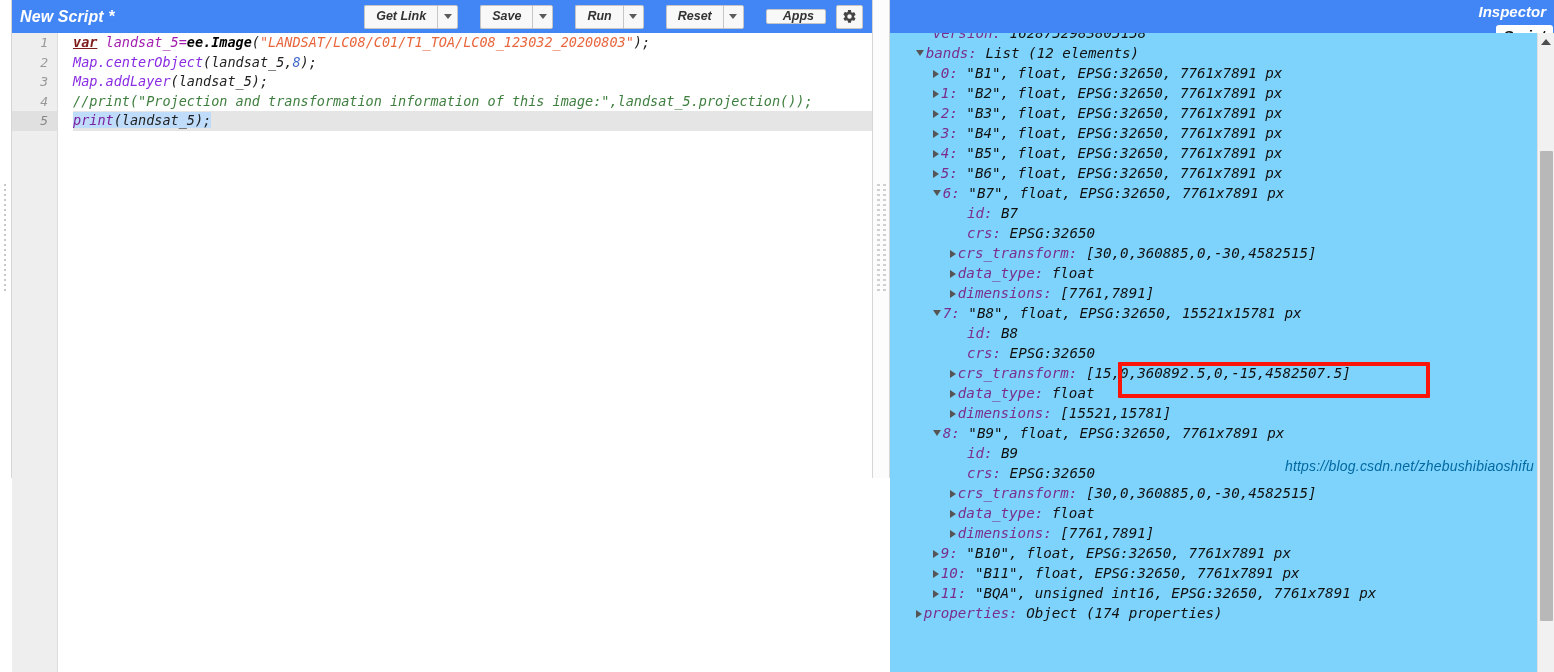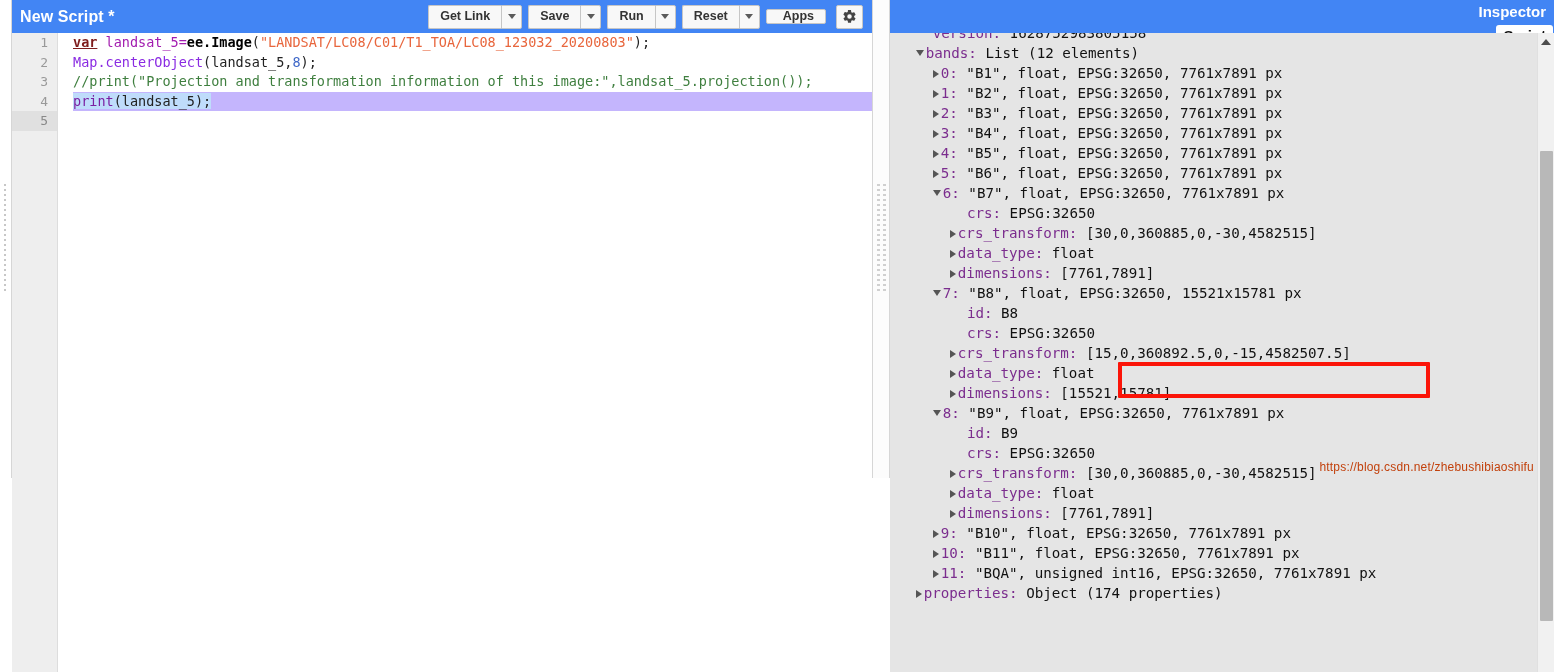--- a/index.html
+++ b/index.html
@@ -3,21 +3,21 @@
 <meta charset="utf-8">
 <style>
   * { box-sizing: border-box; margin: 0; padding: 0; }
   html, body {
     width: 1554px; height: 672px;
     background: #ffffff;
     font-family: "Liberation Sans", sans-serif;
     overflow: hidden;
   }
 
-  #app { position: relative; width: 1554px; height: 478px; background:#fff; }
+  #app { position: relative; width: 1554px; height: 478px; background:#fff;font-style:italic; }
 
   
   .splitter {
     position: absolute; top: 0; bottom: 0;
     background: #ffffff;
     display: flex; align-items: center; justify-content: center;
   }
   .splitter .edge {
     position:absolute; top:0; bottom:0; width:1px; background:#d6d6d6;
   }
@@ -56,21 +56,21 @@
   }
   #script-title {
     color: #ffffff;
     font-size: 16px;
     font-weight: bold;
     padding-left: 8px;
     letter-spacing: .1px;
     white-space: nowrap;
   }
   .tb-spacer { flex: 1 1 auto; }
-  .btn-group { display: flex; align-items: stretch; margin-right: 6px; height: 24px; text-align: center; }
+  .btn-group { display: flex; align-items: stretch; margin-right: 22px; height: 24px; text-align: center; }
   .tb-btn {
     background: #f8f8f8;
     border: 1px solid #c6c6c6;
     border-radius: 2px;
     color: #333;
     font-size: 12.5px;
     font-weight: bold;
     padding: 0 11px;
     display: flex; align-items: center; justify-content: center;
     white-space: nowrap;
@@ -120,21 +120,21 @@
     padding-right: 9px;
     color: #999999;
     font-size: 13px;
   }
   .gline.active { background: #e0e0e0; color:#888; }
   #code-lines {
     position: absolute; left: 47px; top: 0; right: 0; bottom: 0;
     padding-left: 14px;
   }
   .cline { height: 19.6px; line-height: 19.6px; white-space: pre; }
-  .cline.active-row { background: #c4b5fd; }
+  .cline.active-row { background: #e5e5e5; }
   .kw      { color: #7f1d1d; font-weight: bold; text-decoration: underline; }
   .plain   { color: #a21caf; }
   .obj     { color: #000000; font-weight: bold; }
   .fn      { color: #8a2be2; }
   .fnp     { color: #7b1fa2; }
   .str     { color: #e8663d; }
   .num     { color: #4169c9; }
   .comment { color: #3f7f3f; }
   .punc    { color: #222; }
   .sel     { background: #bfdcfb; }
@@ -159,21 +159,21 @@
     line-height: 1.12;
     border-radius: 3px 3px 0 0;
     margin-right: 1px;
     position: relative; top: 1px;
     white-space: nowrap;
   }
   .ctab.active { background: #ffffff; color: #111111; }
 
   #console-body {
     position: absolute; left: 0; top: 33px; right: 0; bottom: 0;
-    background: #e5e5e5;
+    background: #7dd3fc;
     overflow: hidden;
     font-family: "DejaVu Sans Mono", "Liberation Mono", monospace;
     font-size: 14.2px;
   }
   #console-scrollport {
     position: absolute; left: 0; top: 0; right: 17px; bottom: 0;
     overflow: hidden;
   }
   #console-content {
     position: relative;
@@ -240,22 +240,22 @@
     top: 118px; height: 470px;
     background: #b8b8b8;
     border-radius: 1px;
   }
 
   
   #watermark {
     position: absolute;
     right: 20px; bottom: 4px;
     font-family: "Liberation Sans", sans-serif;
-    font-size: 12px;
-    color: #c2410c;
+    font-size: 14px;
+    color: #0369a1;
     letter-spacing: .2px;
     white-space: nowrap;
     z-index: 20;
   }
 </style>
 </head>
 <body>
 
 <div id="app">
 
@@ -311,20 +311,21 @@
       <div id="gutter">
           <div class="gline">1</div>
           <div class="gline">2</div>
           <div class="gline">3</div>
           <div class="gline">4</div>
           <div class="gline active">5</div>
         </div>
       <div id="code-lines">
           <div class="cline"><span class="kw">var</span><span class="plain"> landsat_5=</span><span class="obj">ee.Image</span><span class="punc">(</span><span class="str">"LANDSAT/LC08/C01/T1_TOA/LC08_123032_20200803"</span><span class="punc">);</span></div>
           <div class="cline"><span class="fn">Map.centerObject</span><span class="punc">(landsat_5,</span><span class="num">8</span><span class="punc">);</span></div>
+          <div class="cline"><span class="fn">Map.addLayer</span><span class="punc">(landsat_5);</span></div>
           <div class="cline"><span class="comment">//print("Projection and transformation information of this image:",landsat_5.projection());</span></div>
           <div class="cline active-row"><span class="fnp sel">print</span><span class="punc sel">(landsat_5);</span></div>
         </div>
     </div>
   </div>
 
   <div id="mid-splitter" class="splitter">
     <div class="edge" style="left:0"></div>
     <div class="edge" style="right:0"></div>
     <div class="grip wide"></div>
@@ -341,20 +342,21 @@
         <div id="console-content">
             <div class="crow"><span>   </span><span>  </span><span class="key">version:</span><span class="val"> 1628752983805158</span></div>
             <div class="crow"><span>   </span><span class="arrow-d"></span><span class="key">bands:</span><span class="val"> List (12 elements)</span></div>
             <div class="crow"><span>     </span><span class="arrow-r"></span><span class="key">0:</span><span class="val"> "B1", float, EPSG:32650, 7761x7891 px</span></div>
             <div class="crow"><span>     </span><span class="arrow-r"></span><span class="key">1:</span><span class="val"> "B2", float, EPSG:32650, 7761x7891 px</span></div>
             <div class="crow"><span>     </span><span class="arrow-r"></span><span class="key">2:</span><span class="val"> "B3", float, EPSG:32650, 7761x7891 px</span></div>
             <div class="crow"><span>     </span><span class="arrow-r"></span><span class="key">3:</span><span class="val"> "B4", float, EPSG:32650, 7761x7891 px</span></div>
             <div class="crow"><span>     </span><span class="arrow-r"></span><span class="key">4:</span><span class="val"> "B5", float, EPSG:32650, 7761x7891 px</span></div>
             <div class="crow"><span>     </span><span class="arrow-r"></span><span class="key">5:</span><span class="val"> "B6", float, EPSG:32650, 7761x7891 px</span></div>
             <div class="crow"><span>     </span><span class="arrow-d"></span><span class="key">6:</span><span class="val"> "B7", float, EPSG:32650, 7761x7891 px</span></div>
+            <div class="crow"><span>       </span><span>  </span><span class="key">id:</span><span class="val"> B7</span></div>
             <div class="crow"><span>       </span><span>  </span><span class="key">crs:</span><span class="val"> EPSG:32650</span></div>
             <div class="crow"><span>       </span><span class="arrow-r"></span><span class="key">crs_transform:</span><span class="val"> [30,0,360885,0,-30,4582515]</span></div>
             <div class="crow"><span>       </span><span class="arrow-r"></span><span class="key">data_type:</span><span class="val"> float</span></div>
             <div class="crow"><span>       </span><span class="arrow-r"></span><span class="key">dimensions:</span><span class="val"> [7761,7891]</span></div>
             <div class="crow"><span>     </span><span class="arrow-d"></span><span class="key">7:</span><span class="val"> "B8", float, EPSG:32650, 15521x15781 px</span></div>
             <div class="crow"><span>       </span><span>  </span><span class="key">id:</span><span class="val"> B8</span></div>
             <div class="crow"><span>       </span><span>  </span><span class="key">crs:</span><span class="val"> EPSG:32650</span></div>
             <div class="crow"><span>       </span><span class="arrow-r"></span><span class="key">crs_transform:</span><span class="val"> [15,0,360892.5,0,-15,4582507.5]</span></div>
             <div class="crow"><span>       </span><span class="arrow-r"></span><span class="key">data_type:</span><span class="val"> float</span></div>
             <div class="crow"><span>       </span><span class="arrow-r"></span><span class="key">dimensions:</span><span class="val"> [15521,15781]</span></div>

